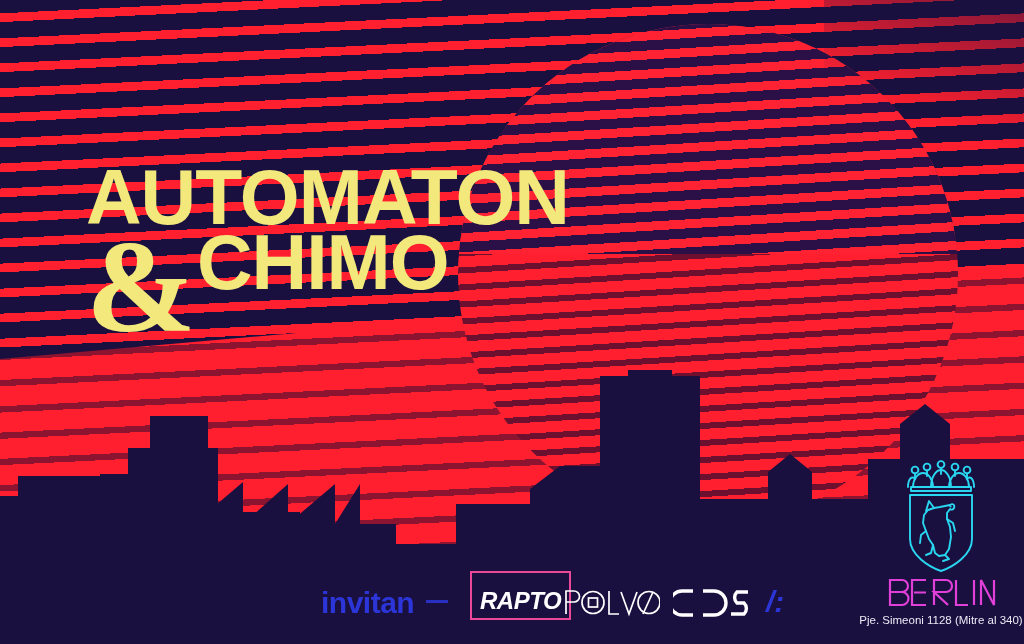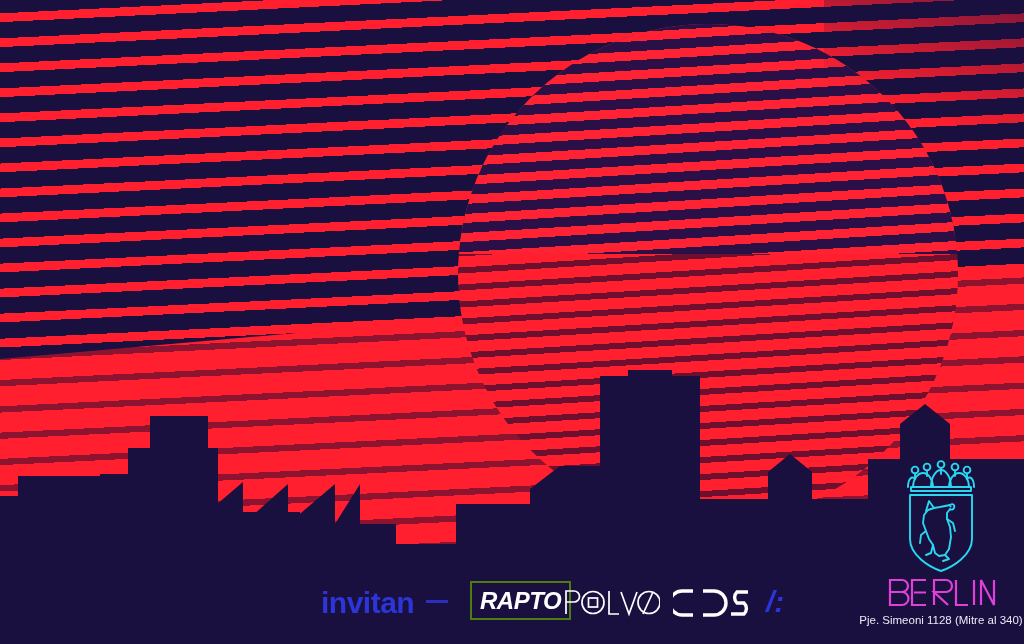--- a/index.html
+++ b/index.html
@@ -113,22 +113,22 @@
     font-size:30px;font-weight:700;
     letter-spacing:-.5px;
   }
   .invitan .us{
     display:inline-block;width:22px;height:3px;background:#2b35d8;
     margin-left:12px;margin-bottom:4px;opacity:.85;
   }
 
   .rapto{
     left:470px;bottom:16px;
-    border:2px solid #4d7c0f;
-    padding:4px 8px 3px 8px;
+    border:2px solid #ec4899;
+    padding:14px 8px 3px 8px;
   }
   .rapto span{
     color:#ffffff;font-size:24px;font-weight:700;
     font-style:italic;letter-spacing:-.5px;
   }
 
   .polvo{left:563px;bottom:19px;}
   .dds{left:673px;bottom:18px;}
   .slashcolon{
     left:766px;bottom:17px;
@@ -154,20 +154,27 @@
 
   <div class="layer stripes-base"></div>
   <div class="layer stripes-lower"></div>
 
   <div class="sun">
     <div class="sun-fill"></div>
     <div class="sun-top"></div>
   </div>
   <div class="tr-dark"></div>
 
+  <div class="headline">
+    <span class="l1">AUTOMATON</span>
+    <span class="l2row">
+      <span class="amp">&amp;</span>
+      <span class="l2">CHIMO</span>
+    </span>
+  </div>
 
 
   <svg class="skyline" viewBox="0 0 1024 290" preserveAspectRatio="none">
     <path fill="#1a1040" d="
       M0,196
       L0,290 L1024,290 L1024,105
       L950,105 L950,70 L925,50 L900,70 L900,105
       L868,105 L868,145 L812,145
       L812,118 L790,100 L768,118 L768,145
       L700,145

